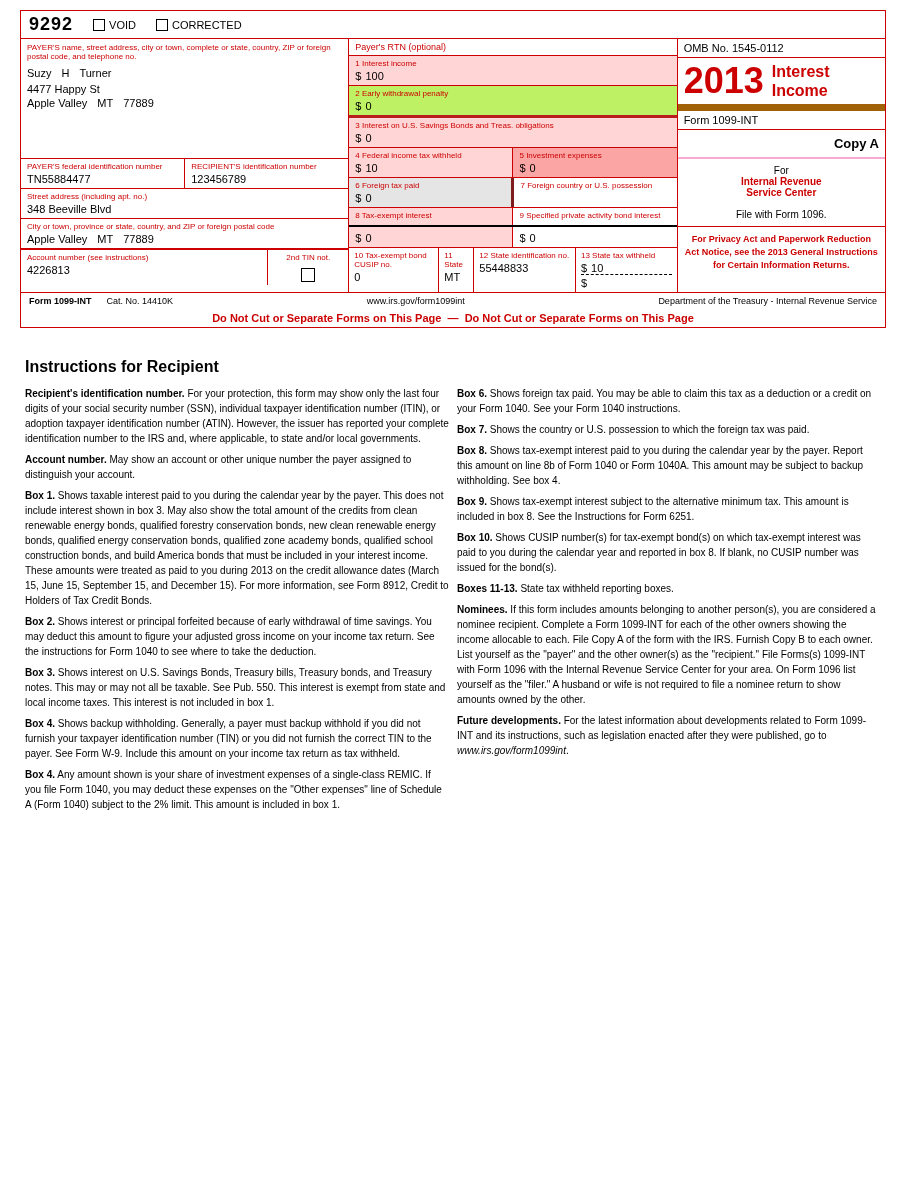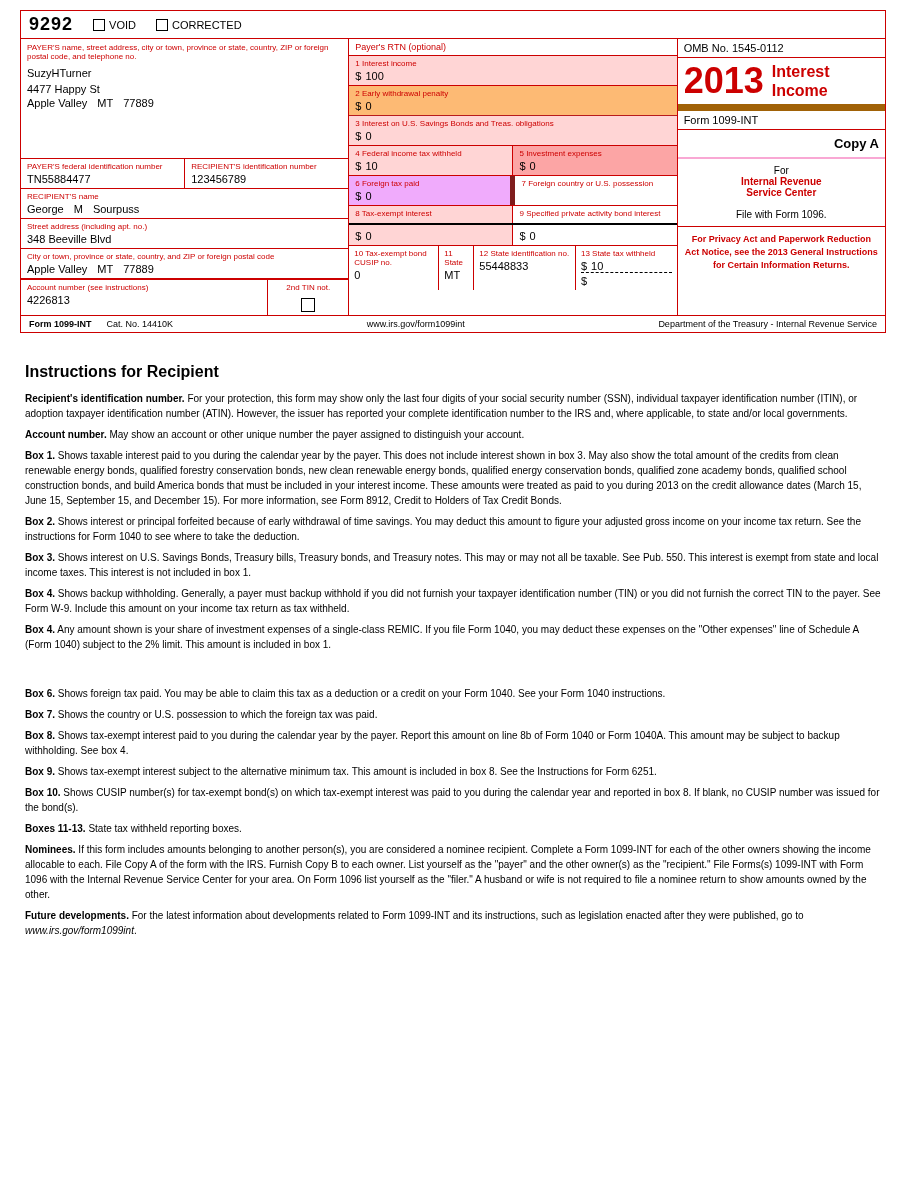--- a/index.html
+++ b/index.html
@@ -72,20 +72,21 @@
       color: #c00;
       display: block;
       margin-bottom: 2px;
     }
     .field-value {
       font-size: 11px;
       color: #000;
     }
     .payer-name-row {
       display: flex;
+      gap: 10px;
       margin-top: 6px;
       margin-bottom: 4px;
     }
     .payer-address {
       margin-top: 2px;
       margin-bottom: 2px;
     }
     .payer-city {
       display: flex;
       gap: 10px;
@@ -244,23 +245,23 @@
       color: #c00;
     }
 
     
     .box1-section {
       background: #ffd5d5;
       padding: 3px 6px;
       border-bottom: 1px solid #c00;
     }
     .box2-section {
-      background: #fdba74;
-      padding: 3px 6px;
-      border-bottom: 1px solid #b91c1c;
+      background: #bef264;
+      padding: 3px 6px;
+      border-bottom: 3px solid #b91c1c;
     }
     .box3-section {
       background: #ffd5d5;
       padding: 3px 6px;
       border-bottom: 1px solid #c00;
     }
     .box456-row {
       display: flex;
       border-bottom: 1px solid #c00;
     }
@@ -274,23 +275,23 @@
       flex: 1;
       background: #fca5a5;
       padding: 3px 6px;
     }
     .box67-row {
       display: flex;
       border-bottom: 1px solid #c00;
     }
     .box6-left {
       flex: 1;
-      background: #f0abfc;
-      padding: 3px 6px;
-      border-right: 5px solid #7f1d1d;
+      background: #e5e5e5;
+      padding: 3px 6px;
+      border-right: 3px solid #7f1d1d;
     }
     .box7-right {
       flex: 1;
       background: white;
       padding: 3px 6px;
     }
     .box89-row {
       display: flex;
       border-bottom: 2px solid #000000;
     }
@@ -326,22 +327,21 @@
       margin-top: 30px;
       padding: 0 5px;
     }
     .instructions-title {
       font-size: 16px;
       font-weight: bold;
       margin-bottom: 10px;
     }
     .instructions-cols {
       display: flex;
-      gap: 28px;
-      flex-direction: column;
+      gap: 8px;
     }
     .instructions-col {
       flex: 1;
       font-size: 10px;
       line-height: 1.5;
     }
     .instructions-col p {
       margin-bottom: 6px;
     }
     .inst-bold {
@@ -373,21 +373,21 @@
           <span>CORRECTED</span>
         </div>
       </div>
     </div>
 
     <div class="form-body">
 
       <div class="payer-section">
 
         <div class="payer-box">
-          <span class="field-label">PAYER'S name, street address, city or town, province or state, country, ZIP or foreign postal code, and telephone no.</span>
+          <span class="field-label">PAYER'S name, street address, city or town, complete or state, country, ZIP or foreign postal code, and telephone no.</span>
           <div class="payer-name-row">
             <span class="field-value">Suzy</span>
             <span class="field-value">H</span>
             <span class="field-value">Turner</span>
           </div>
           <div class="payer-address">
             <span class="field-value">4477 Happy St</span>
           </div>
           <div class="payer-city">
             <span class="field-value">Apple Valley</span>
@@ -400,28 +400,20 @@
           <div class="payer-id-box">
             <span class="field-label">PAYER'S federal identification number</span>
             <span class="field-value">TN55884477</span>
           </div>
           <div class="payer-id-box">
             <span class="field-label">RECIPIENT'S identification number</span>
             <span class="field-value">123456789</span>
           </div>
         </div>
 
-        <div class="recipient-section">
-          <span class="field-label">RECIPIENT'S name</span>
-          <div class="recipient-name-row">
-            <span class="field-value">George</span>
-            <span class="field-value">M</span>
-            <span class="field-value">Sourpuss</span>
-          </div>
-        </div>
 
         <div class="street-section">
           <span class="field-label">Street address (including apt. no.)</span>
           <span class="field-value">348 Beeville Blvd</span>
         </div>
 
         <div class="city-section">
           <span class="field-label">City or town, province or state, country, and ZIP or foreign postal code</span>
           <div class="city-row">
             <span class="field-value">Apple Valley</span>
@@ -593,20 +585,27 @@
         <span>Cat. No. 14410K</span>
       </div>
       <div style="font-size:9px;">
         <span>www.irs.gov/form1099int</span>
       </div>
       <div style="font-size:9px;">
         <span>Department of the Treasury - Internal Revenue Service</span>
       </div>
     </div>
 
+    <div style="text-align:center; padding:3px;">
+      <span class="footer-red-text">
+        <span>Do Not Cut or Separate Forms on This Page</span>
+        &nbsp;<span>—</span>&nbsp;
+        <span>Do Not Cut or Separate Forms on This Page</span>
+      </span>
+    </div>
 
   </div>
 
   <div class="instructions-section">
     <h2 class="instructions-title">Instructions for Recipient</h2>
 
     <div class="instructions-cols">
 
       <div class="instructions-col">
         <p>

